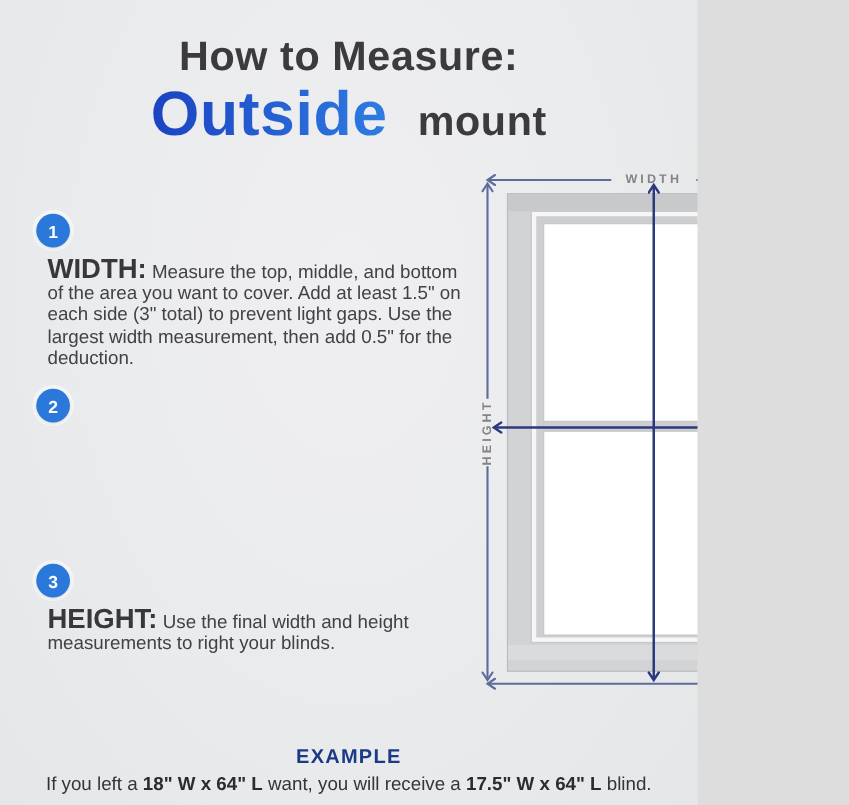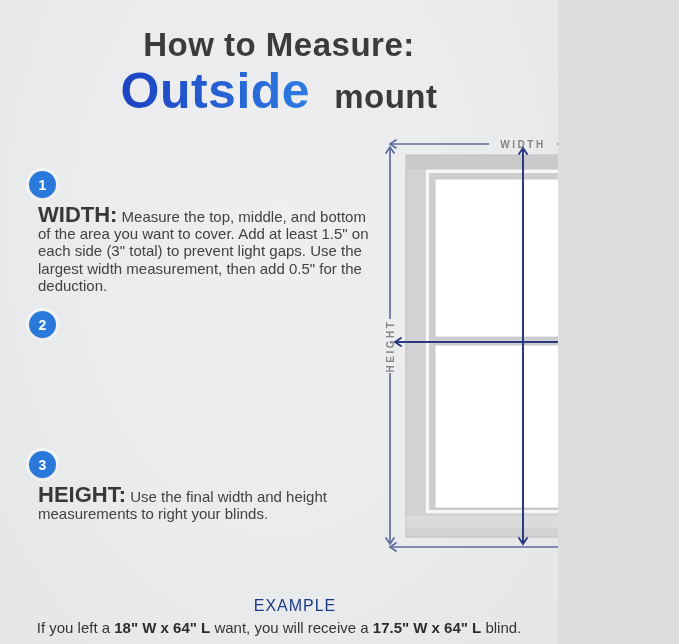--- a/index.html
+++ b/index.html
@@ -70,23 +70,22 @@
   .diagram text {
     font-family: "Liberation Sans", sans-serif;
     font-size: 10px; font-weight: 700;
     letter-spacing: 2.5px; fill: #848487;
   }
 
   
   .example-heading {
     position: absolute; top: 597px; left: 0; width: 100%;
     text-align: center;
-    font-size: 16px; font-weight: 400; color: #1b3a86;
+    font-size: 16px; font-weight: 700; color: #1b3a86;
     letter-spacing: 1px;
-    margin-left: 16px;
   }
   .example-line {
     position: absolute; top: 619px; left: 0; width: 100%;
     text-align: center;
     font-size: 15px; color: #353537;
   }
   .example-line b { font-weight: 700; color: #2c2c2e; }
 </style>
 </head>
 <body>

